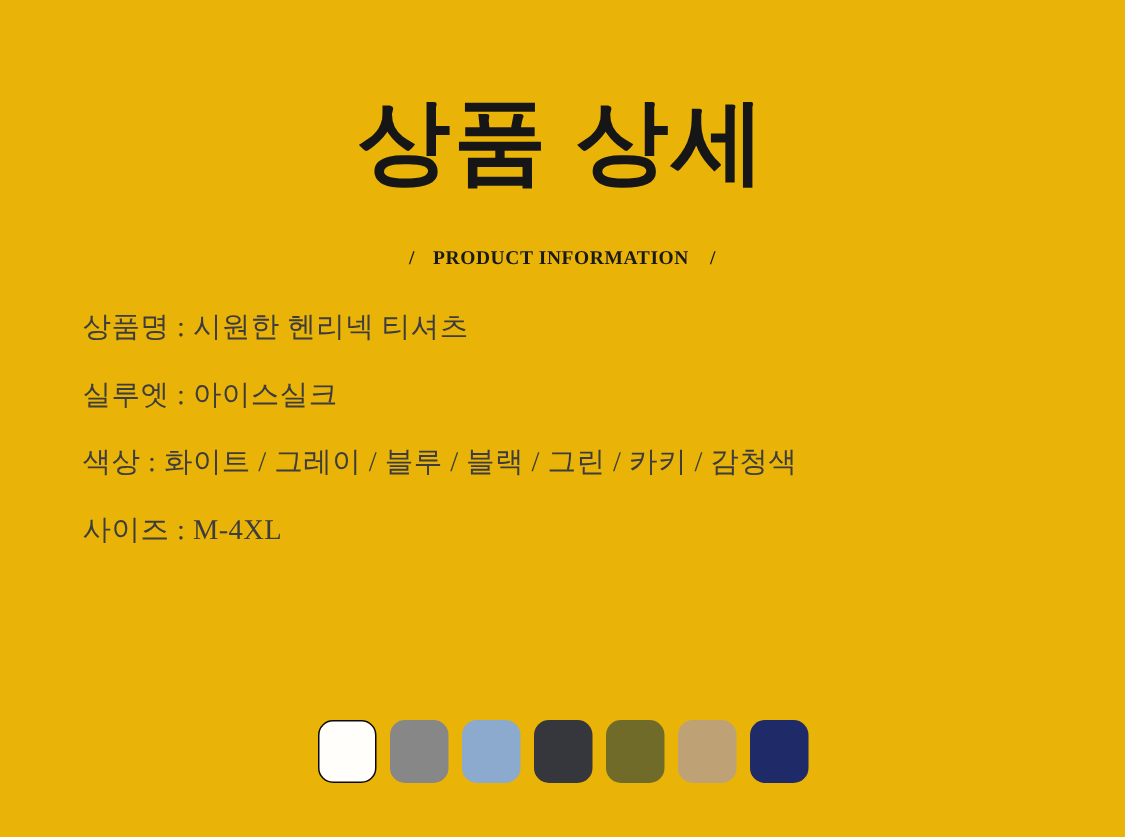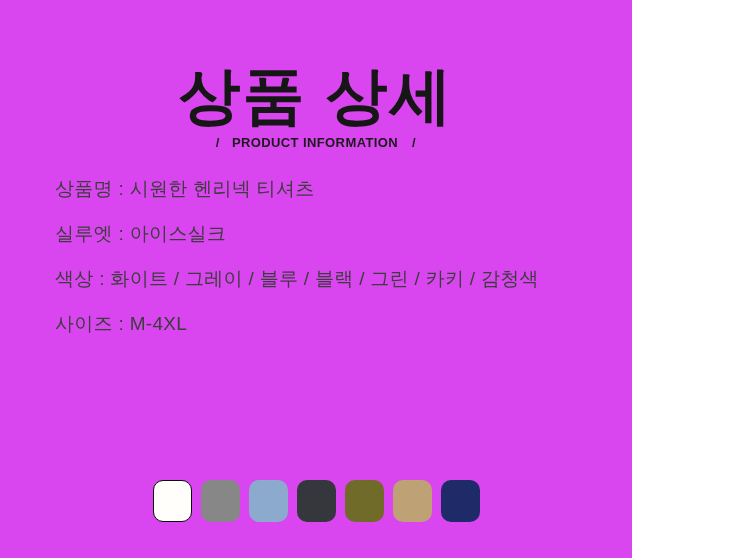--- a/index.html
+++ b/index.html
@@ -1,34 +1,34 @@
 <!DOCTYPE html>
 <html><head>
 <meta charset="utf-8">
 <style>
   * { margin: 0; padding: 0; box-sizing: border-box; }
   html, body { background: #ffffff; }
   .page {
     position: relative;
-    width: 632px;
+    width: 750px;
     height: 558px;
-    background: #d946ef;
+    background: #eab308;
     overflow: hidden;
-    font-family: Liberation Sans, sans-serif;
+    font-family: Liberation Serif, serif;
   }
   .header { text-align: center; padding-top: 60px; }
   .title {
     font-size: 62px;
     line-height: 1.15;
     font-weight: bold;
     color: #161616;
     letter-spacing: 2px;
   }
   .subtitle {
-    margin-top: 4px;
+    margin-top: 33px;
     font-size: 13px;
     font-weight: bold;
     color: #1a1a1a;
     letter-spacing: 0.4px;
     white-space: nowrap;
   }
   .subtitle .slash-left { margin-right: 12px; }
   .subtitle .slash-right { margin-left: 14px; }
   .details {
     margin: 16px 0 0 55px;

